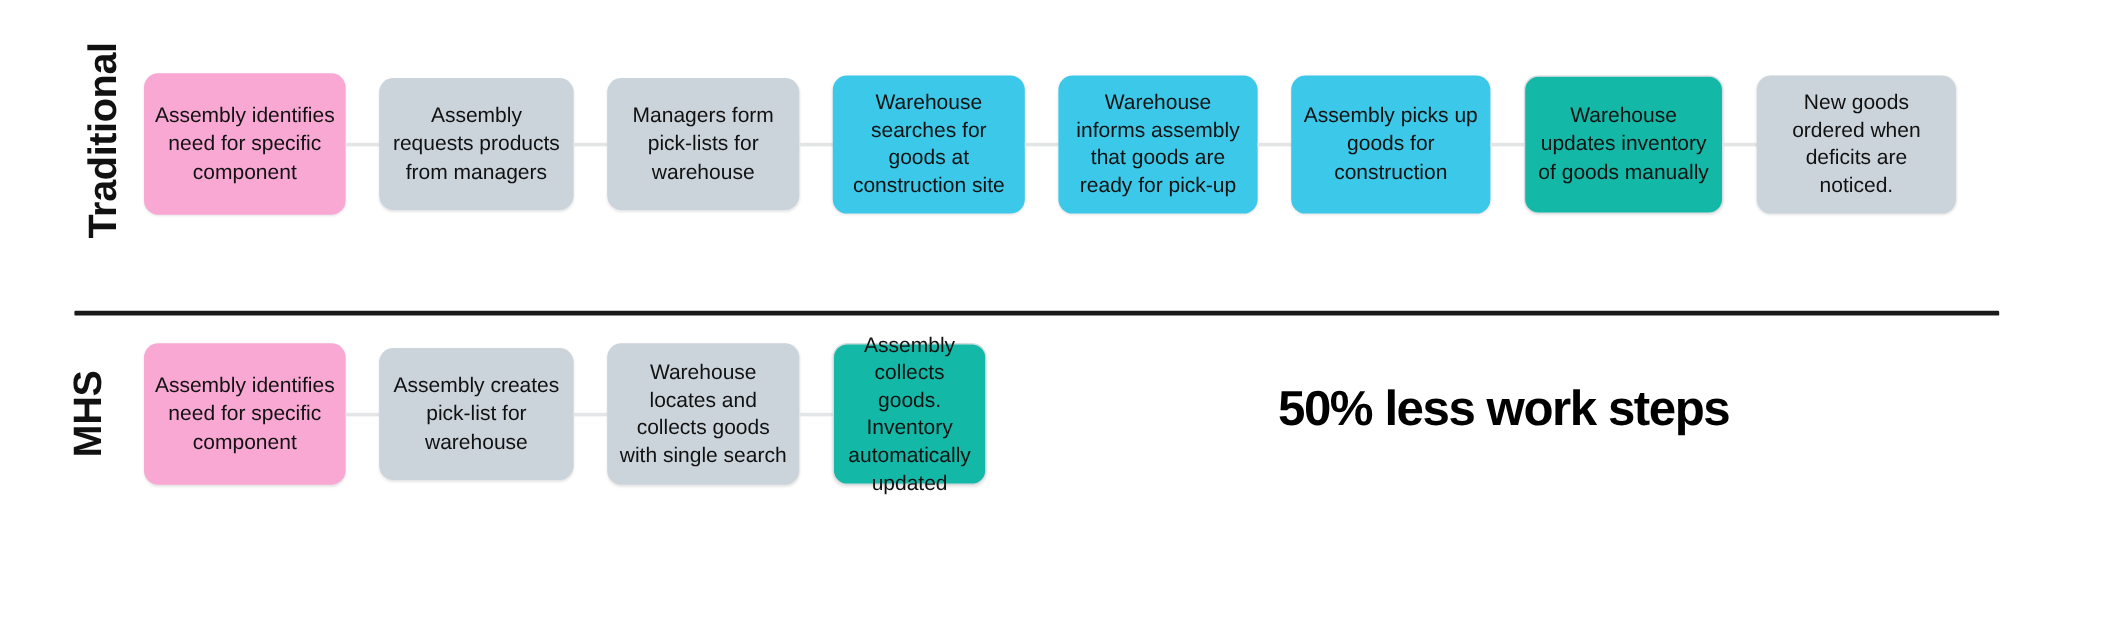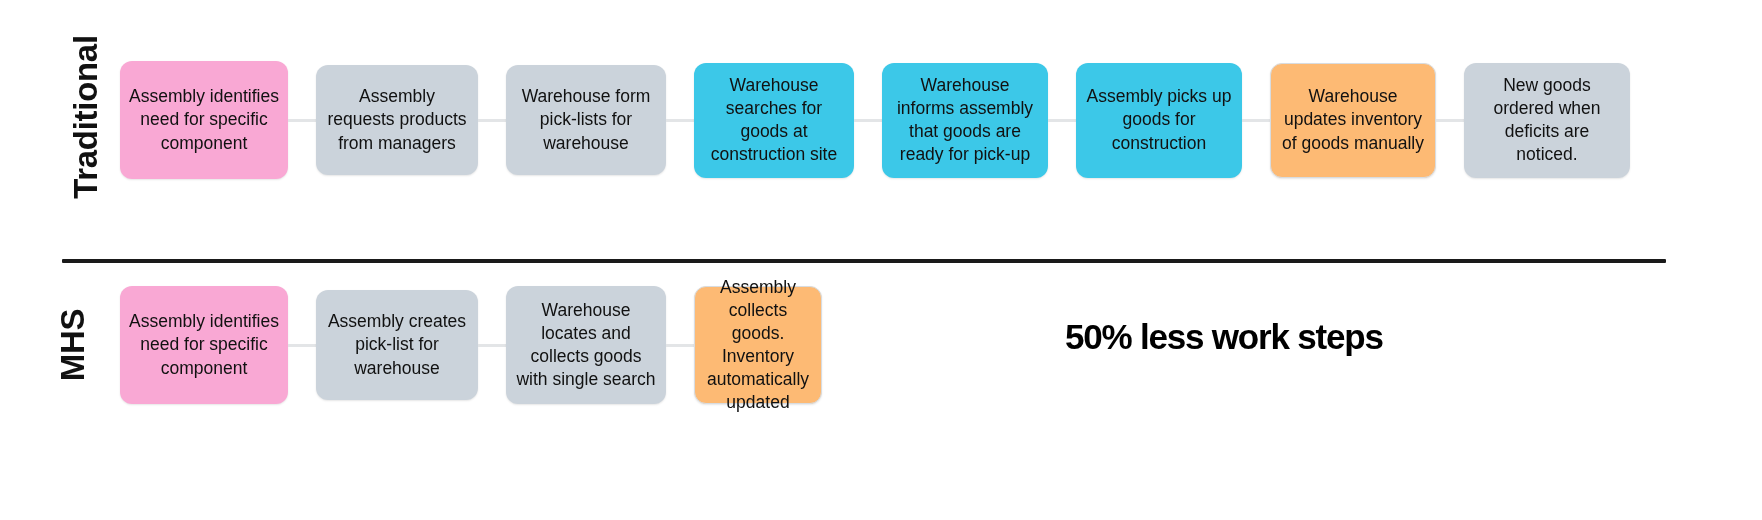--- a/index.html
+++ b/index.html
@@ -76,21 +76,21 @@
     font-size: 17.5px;
     line-height: 1.32;
     color: #111111;
     padding: 10px 9px;
     box-shadow: 0 1px 2px rgba(0,0,0,0.10);
     flex: none;
   }
   .node.blue    { background: #f9a8d4; }
   .node.cyan    { background: #3CC8E8; }
   .node.gray    { background: #CBD3DB; }
-  .node.white   { background: #fdba74; border: 1px solid #D8DCE0; }
+  .node.white   { background: #14b8a6; border: 1px solid #D8DCE0; }
 
   .connector {
     flex: none;
     height: 3px;
     background: #E3E5E7;
     align-self: center;
   }
 
   
   .divider {
@@ -101,40 +101,40 @@
     height: 4px;
     background: #1a1a1a;
     border-radius: 1px;
   }
 
   
   .headline {
     position: absolute;
     left: 1065px;
     top: 317px;
-    font-size: 35px;
+    font-size: 41px;
     font-weight: bold;
     letter-spacing: -1.2px;
     color: #000000;
     white-space: nowrap;
   }
 </style>
 </head>
 <body>
 
 <div class="canvas">
 
   <div class="row-label row-label-traditional">Traditional</div>
 
   <div class="flow-row flow-row-traditional" id="row-traditional">
       <div class="node blue" style="width: 168px; height: 118px;">Assembly identifies need for specific component</div>
       <div class="connector" style="width: 28px;"></div>
       <div class="node gray" style="width: 162px; height: 110px;">Assembly requests products from managers</div>
       <div class="connector" style="width: 28px;"></div>
-      <div class="node gray" style="width: 160px; height: 110px;">Warehouse form pick-lists for warehouse</div>
+      <div class="node gray" style="width: 160px; height: 110px;">Managers form pick-lists for warehouse</div>
       <div class="connector" style="width: 28px;"></div>
       <div class="node cyan" style="width: 160px; height: 115px;">Warehouse searches for goods at construction site</div>
       <div class="connector" style="width: 28px;"></div>
       <div class="node cyan" style="width: 166px; height: 115px;">Warehouse informs assembly that goods are ready for pick-up</div>
       <div class="connector" style="width: 28px;"></div>
       <div class="node cyan" style="width: 166px; height: 115px;">Assembly picks up goods for construction</div>
       <div class="connector" style="width: 28px;"></div>
       <div class="node white" style="width: 166px; height: 115px;">Warehouse updates inventory of goods manually</div>
       <div class="connector" style="width: 28px;"></div>
       <div class="node gray" style="width: 166px; height: 115px;">New goods ordered when deficits are noticed.</div>

